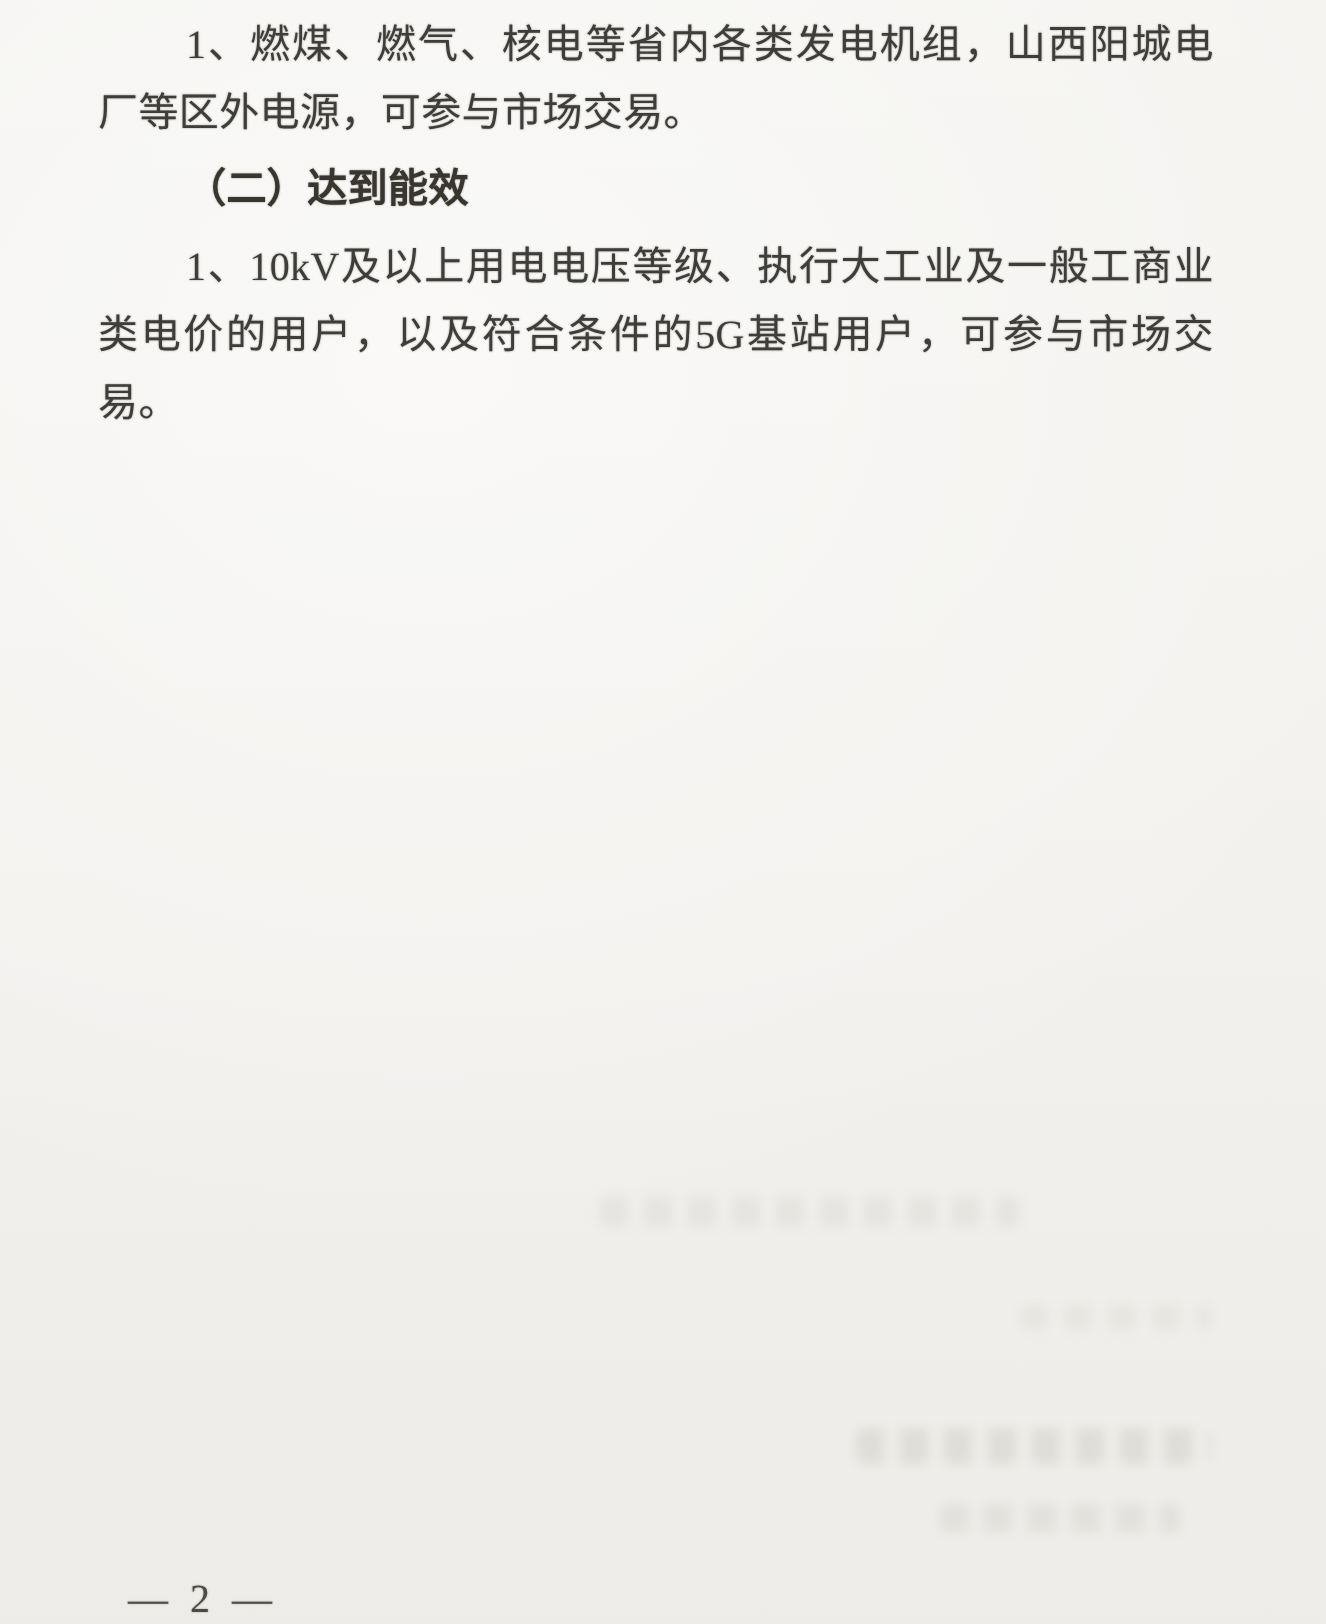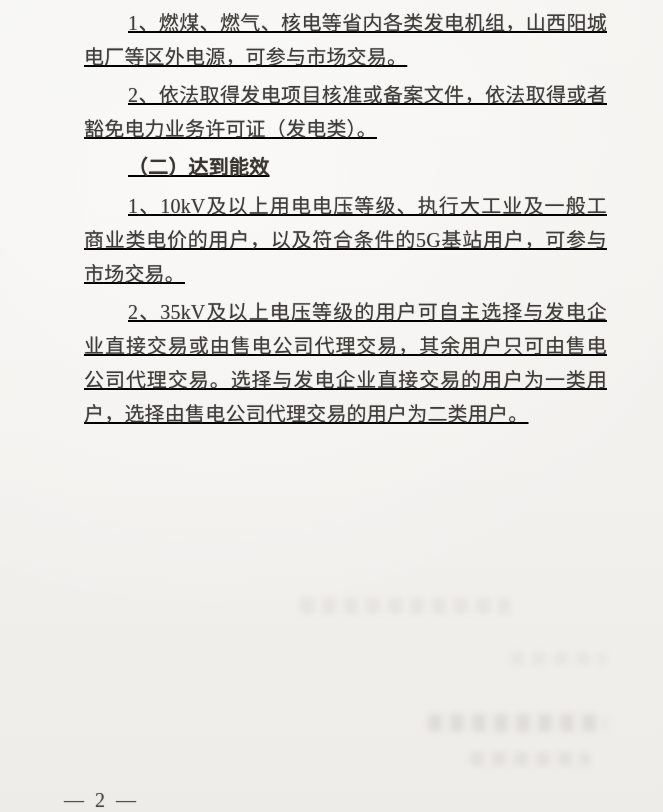--- a/index.html
+++ b/index.html
@@ -10,25 +10,24 @@
     width: 663px;
     height: 812px;
     position: relative;
     overflow: hidden;
     font-family: "Liberation Serif", "DejaVu Serif", serif;
   }
   .page {
     position: absolute;
     inset: 0;
     box-sizing: border-box;
-    padding: 6px 56px 0 84px;
+    padding: 6px 56px 0 49px;
     background:
       radial-gradient(ellipse 130% 90% at 32% 22%, rgba(255,255,255,0.50), rgba(255,255,255,0) 62%),
       linear-gradient(180deg, #f5f4f1 0%, #f3f1ee 55%, #eeece8 100%);
-    text-decoration: underline;
   }
   .doc { position: relative; }
   .para {
     margin: 0 0 4px 0;
     font-size: 20px;
     line-height: 34px;
     text-align: justify;
     text-justify: inter-ideograph;
     text-indent: 2.2em;
     letter-spacing: 0.2px;
@@ -65,24 +64,22 @@
   .smudge-2 { left: 428px; top: 714px; width: 178px; height: 18px; }
   .smudge-3 { left: 470px; top: 752px; width: 120px; height: 14px; opacity: 0.12; }
   .smudge-4 { left: 510px; top: 652px; width: 96px; height: 13px; opacity: 0.08; }
 </style>
 </head>
 <body>
 
 <main class="page" style="background-color: rgb(243, 241, 238);">
   <div class="doc" style="color: rgb(63, 61, 57);">
       <p class="para">1、燃煤、燃气、核电等省内各类发电机组，山西阳城电厂等区外电源，可参与市场交易。</p>
-      <p class="para">2、依法取得发电项目核准或备案文件，依法取得或者豁免电力业务许可证（发电类）。</p>
       <p class="para heading">（二）达到能效</p>
       <p class="para">1、10kV及以上用电电压等级、执行大工业及一般工商业类电价的用户，以及符合条件的5G基站用户，可参与市场交易。</p>
-      <p class="para">2、35kV及以上电压等级的用户可自主选择与发电企业直接交易或由售电公司代理交易，其余用户只可由售电公司代理交易。选择与发电企业直接交易的用户为一类用户，选择由售电公司代理交易的用户为二类用户。</p>
     </div>
 
   <div class="smudge smudge-1"></div>
   <div class="smudge smudge-2"></div>
   <div class="smudge smudge-3"></div>
   <div class="smudge smudge-4"></div>
 
   <footer>
     <span class="page-number">— 2 —</span>
   </footer>

